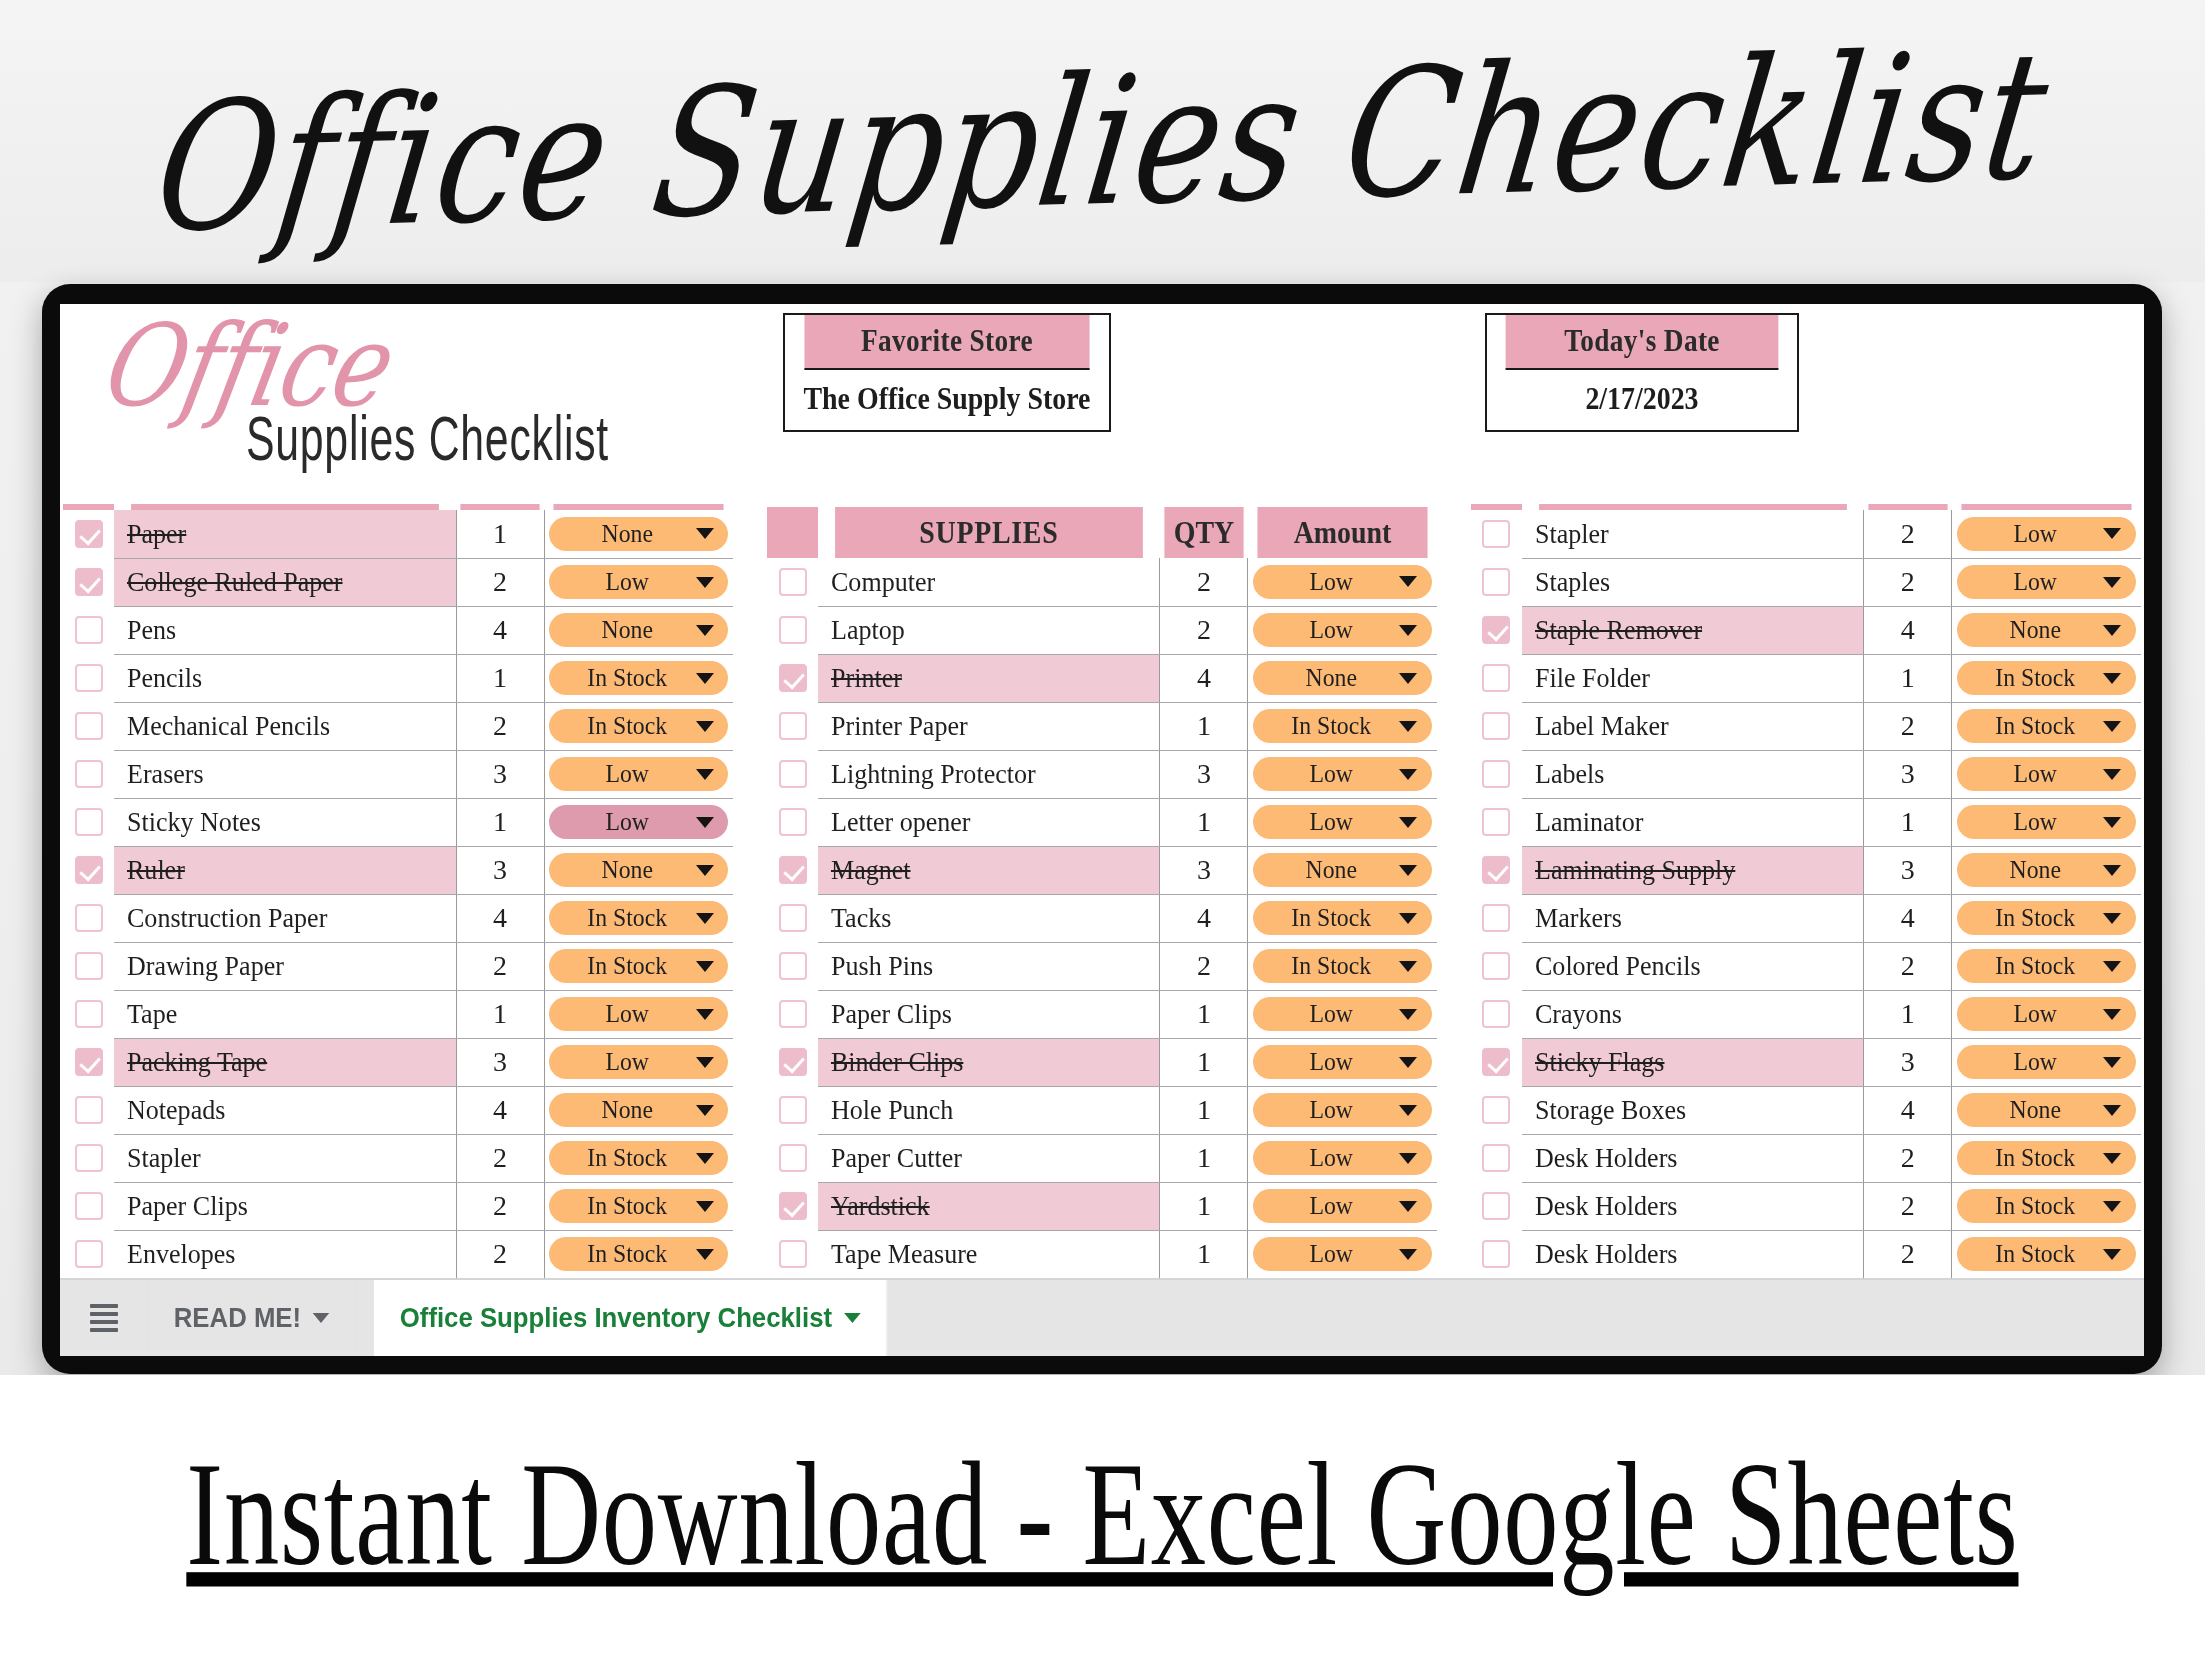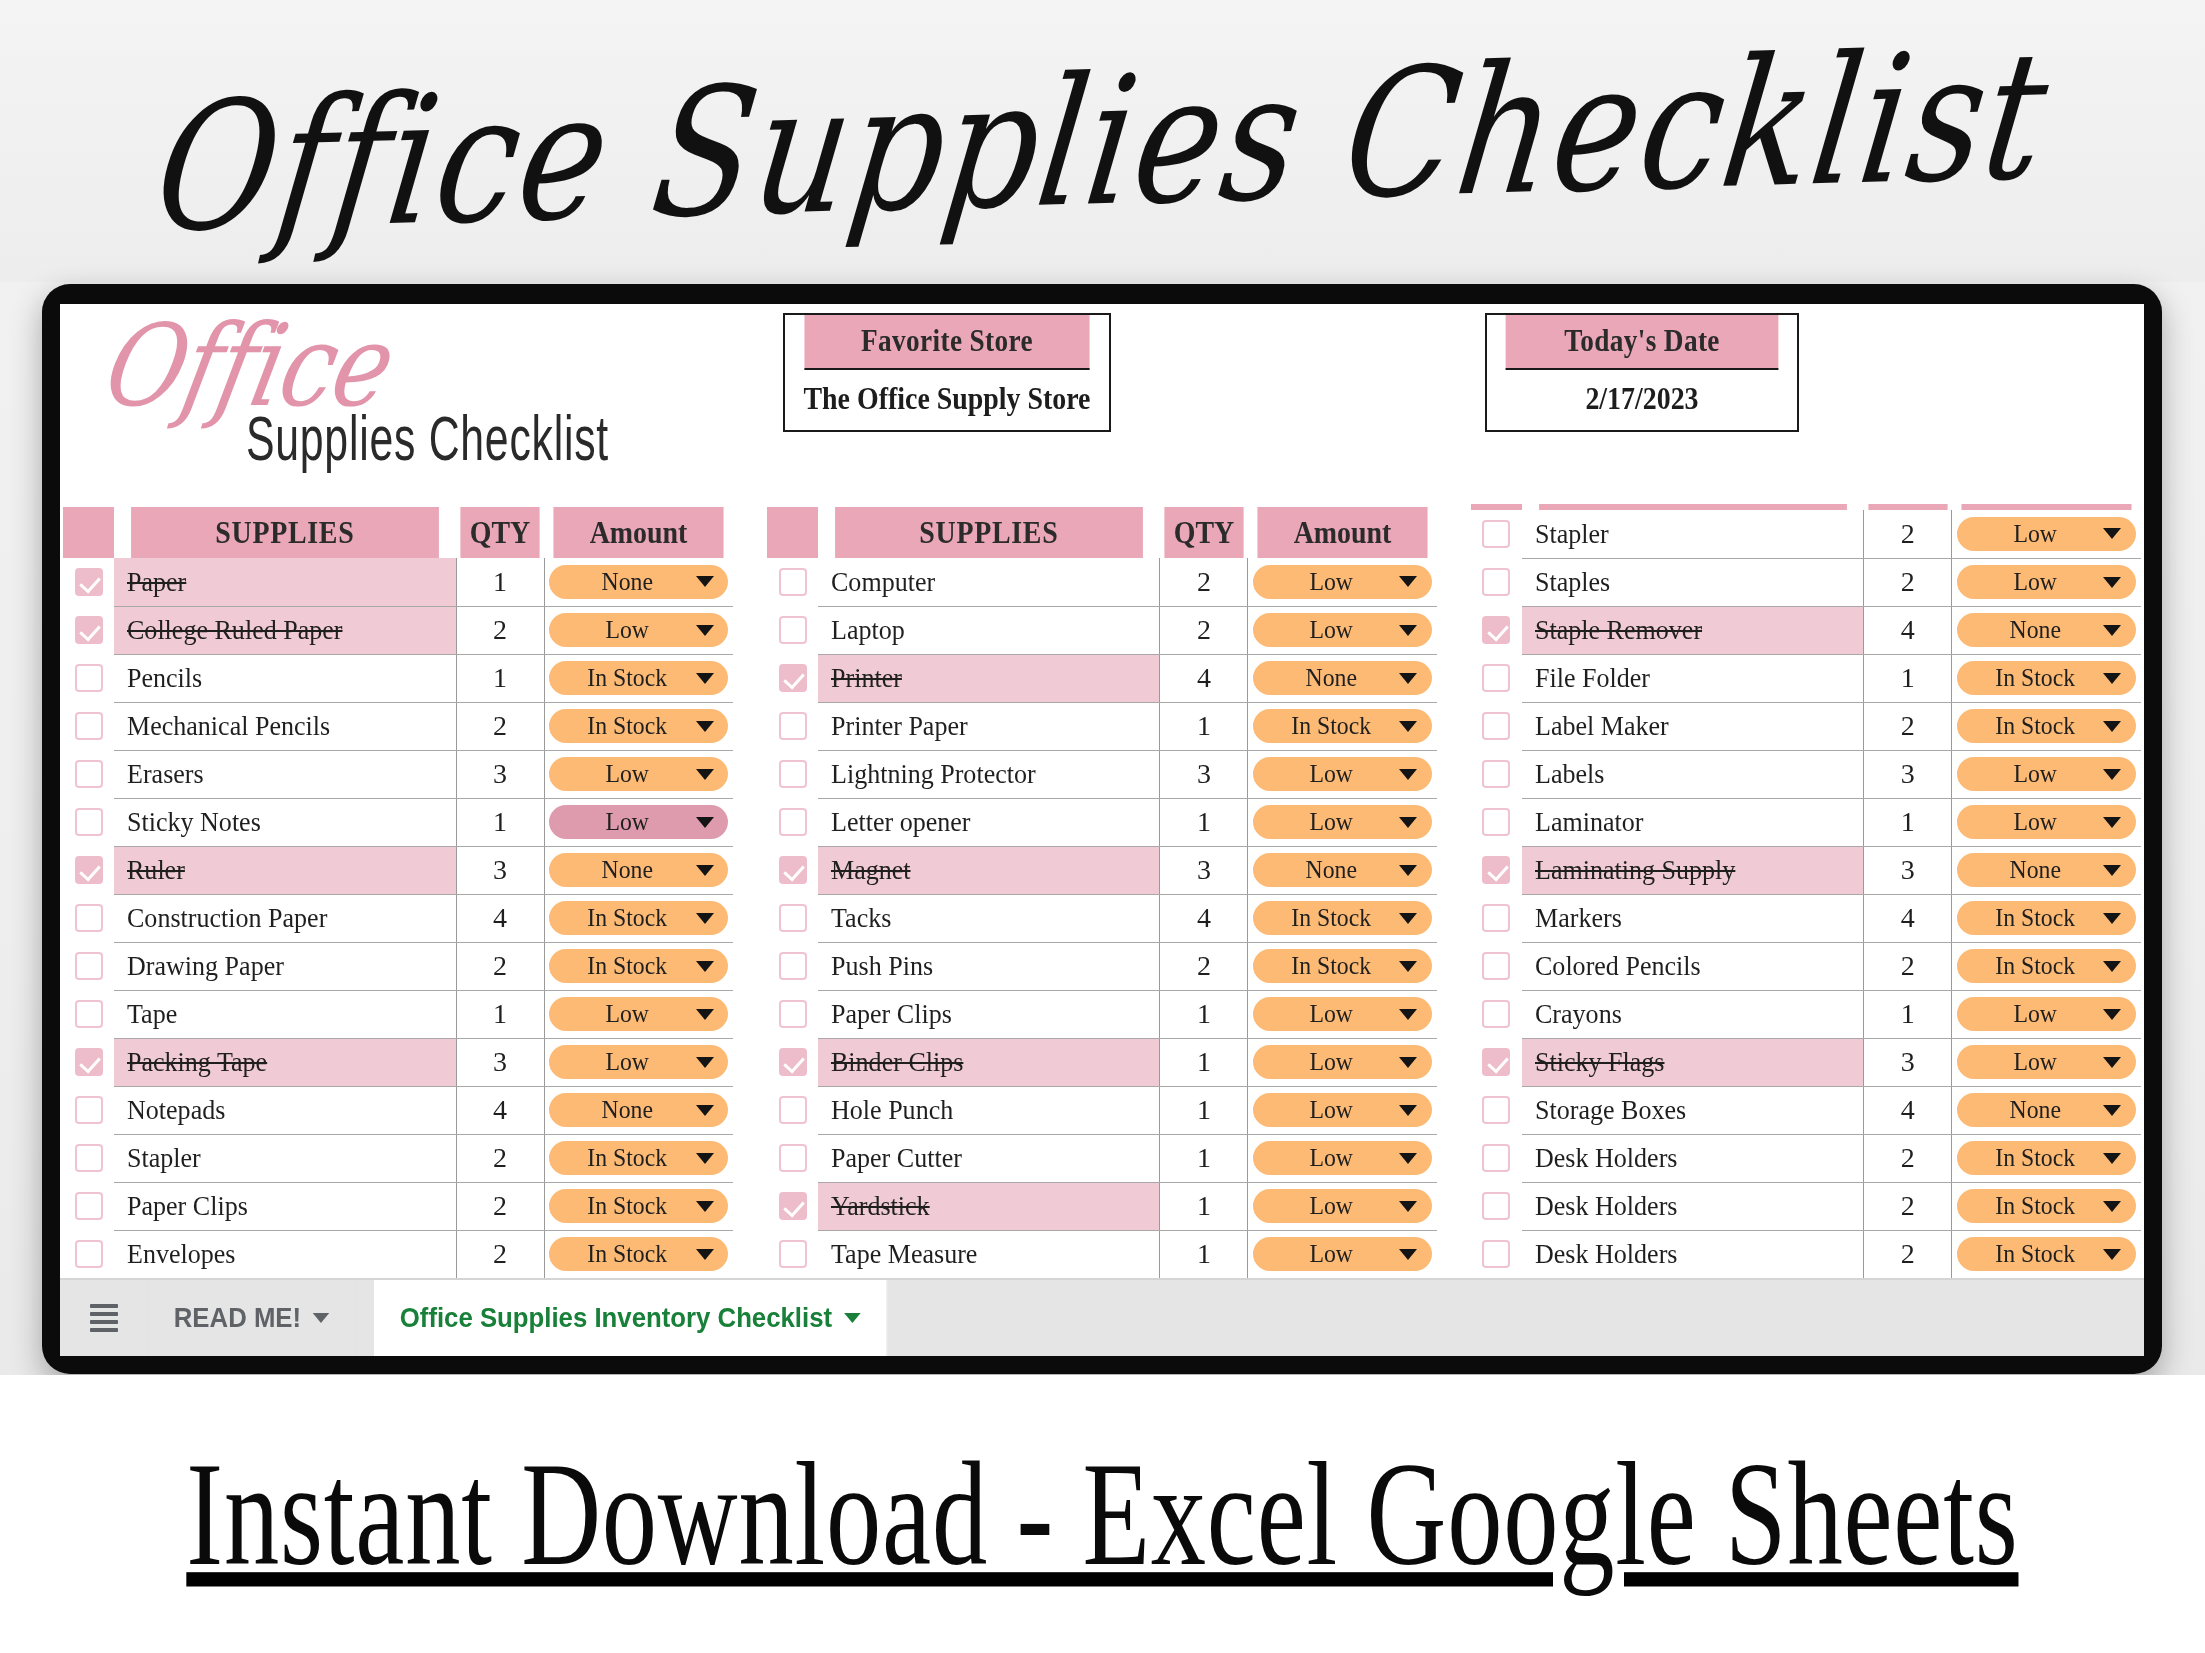--- a/index.html
+++ b/index.html
@@ -333,20 +333,31 @@
                   </div>
                 </td>
               </tr>
               <tr class="done">
                 <td class="cell-chk"><span class="chkbox checked"></span></td>
                 <td class="cell-name"><span>College Ruled Paper</span></td>
                 <td class="cell-qty">2</td>
                 <td class="cell-amt">
                   <div class="pill">
                     <span class="pill-label">Low</span>
+                    <span class="caret"></span>
+                  </div>
+                </td>
+              </tr>
+              <tr>
+                <td class="cell-chk"><span class="chkbox"></span></td>
+                <td class="cell-name"><span>Pens</span></td>
+                <td class="cell-qty">4</td>
+                <td class="cell-amt">
+                  <div class="pill">
+                    <span class="pill-label">None</span>
                     <span class="caret"></span>
                   </div>
                 </td>
               </tr>
               <tr>
                 <td class="cell-chk"><span class="chkbox"></span></td>
                 <td class="cell-name"><span>Pencils</span></td>
                 <td class="cell-qty">1</td>
                 <td class="cell-amt">
                   <div class="pill">

